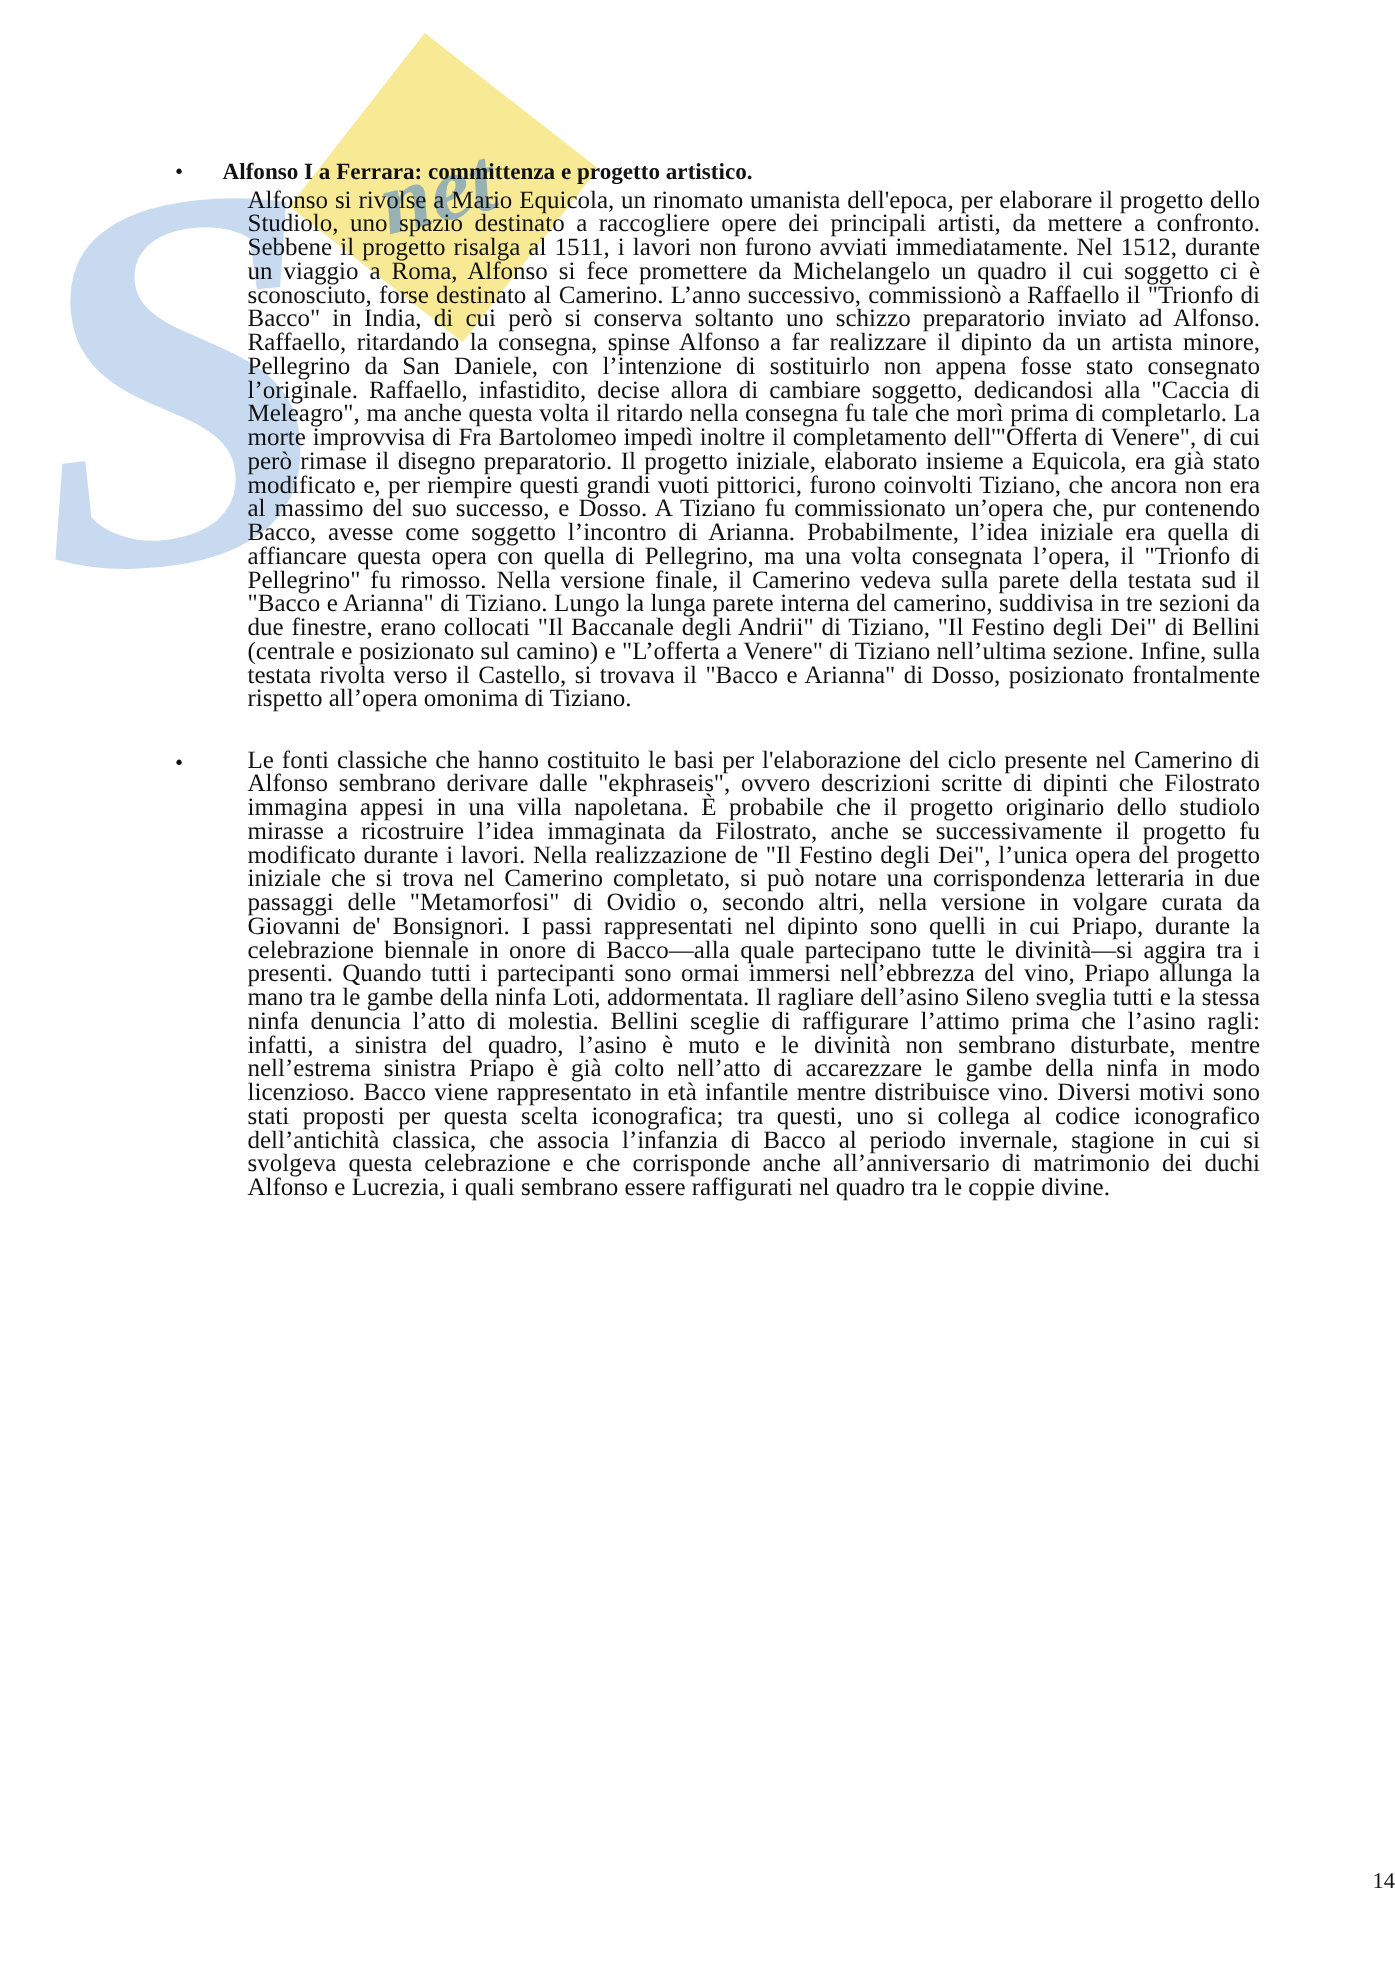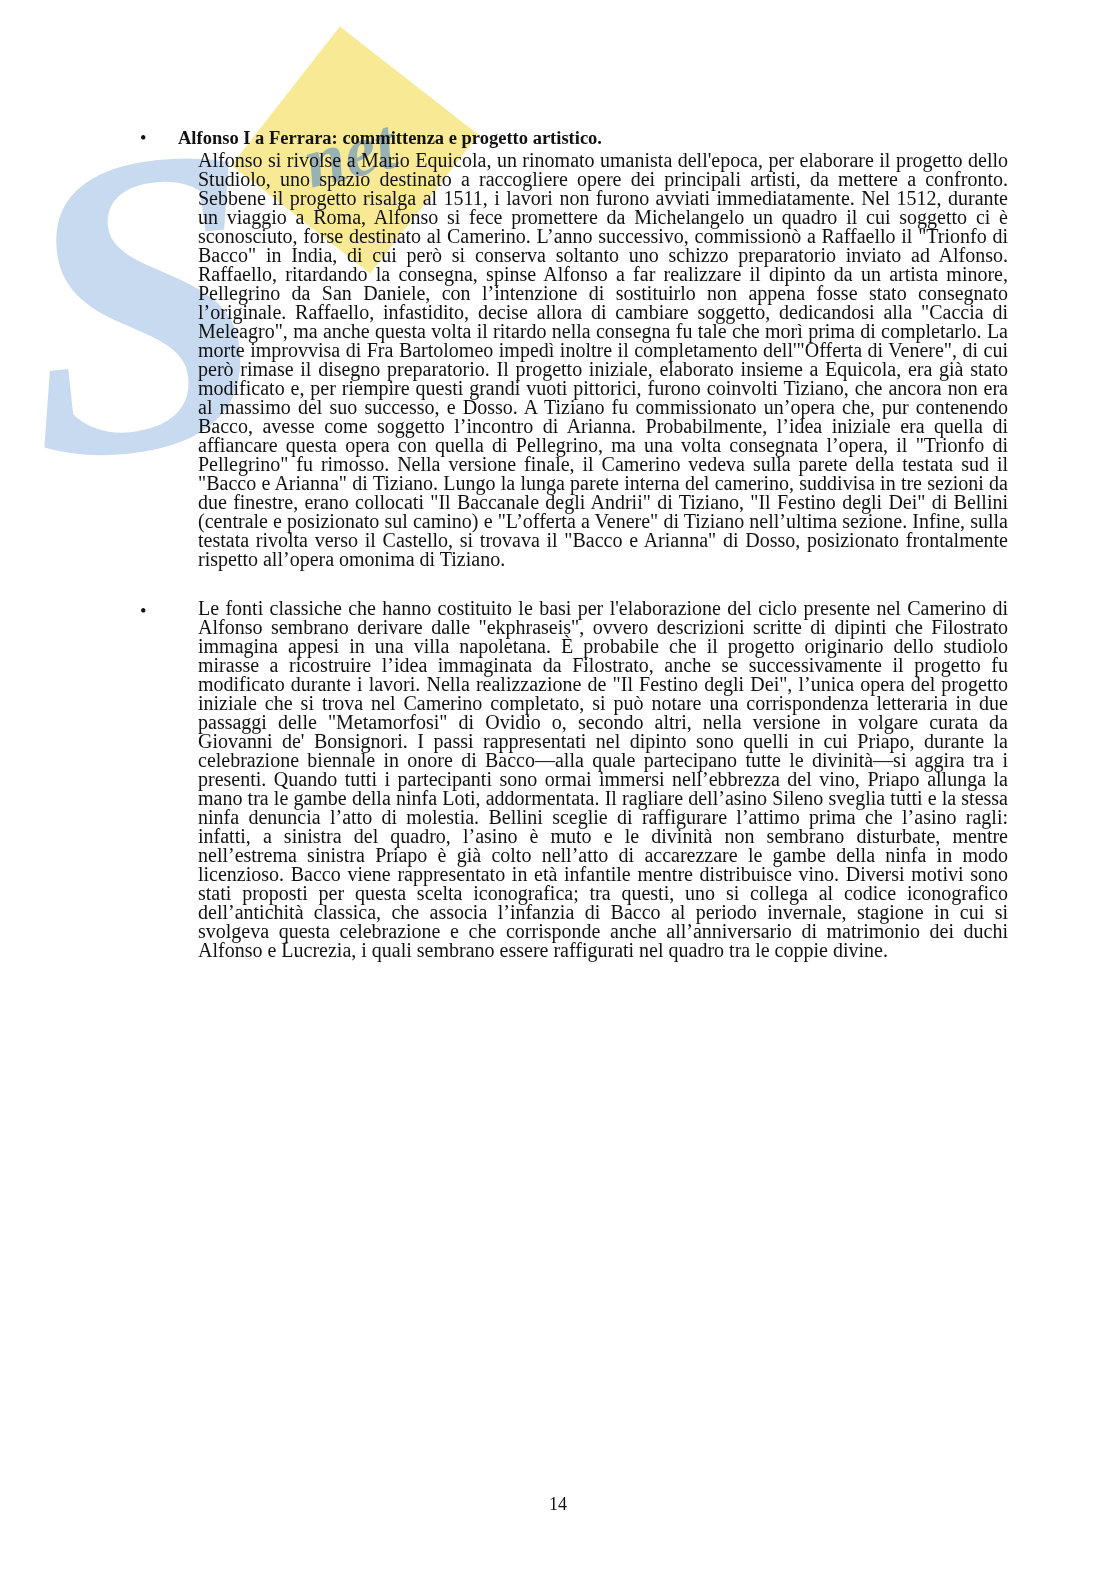--- a/index.html
+++ b/index.html
@@ -60,21 +60,21 @@
     line-height: 19px;
     text-align: justify;
     margin-left: 20px;
   }
 
   .page-number {
     position: absolute;
     left: 0;
     right: 0;
     top: 1494px;
-    text-align: center;
+    text-align: right;
     font-size: 18px;
     z-index: 1;
   }
 </style>
 </head>
 <body>
 
 <div class="watermark">
   <svg width="500" height="540" viewBox="0 0 500 540" xmlns="http://www.w3.org/2000/svg">
 

